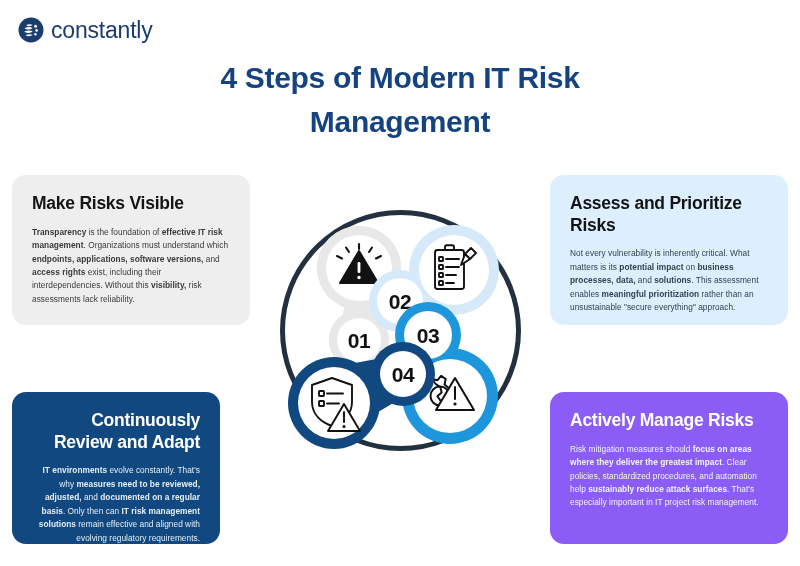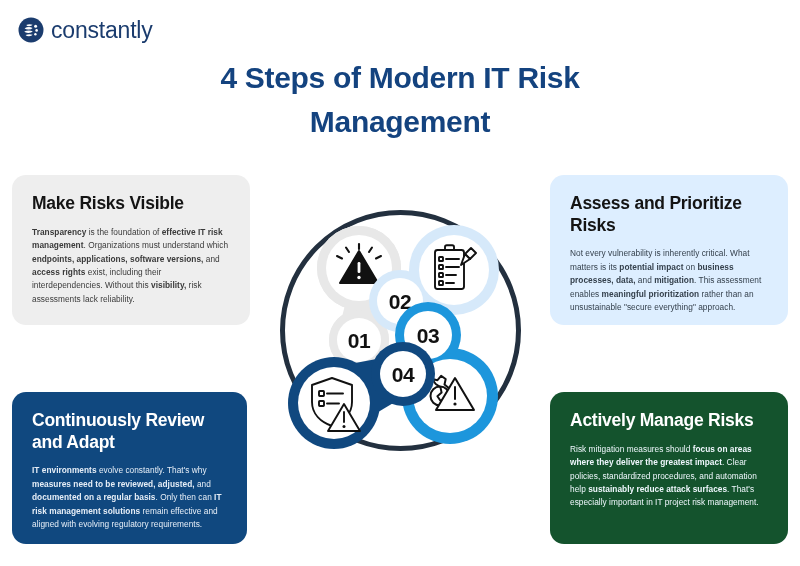--- a/index.html
+++ b/index.html
@@ -74,29 +74,30 @@
   .card-tl p  { color: #3a3a3a; }
 
   .card-tr {
     left: 550px; top: 175px; width: 238px; height: 150px;
     background: #ddeeff;
   }
   .card-tr h3 { color: #141414; }
   .card-tr p  { color: #35414d; }
 
   .card-bl {
-    left: 12px; top: 392px; width: 235px; height: 152px;
+    left: 12px; top: 392px; width: 208px; height: 152px;
     background: #10487f;
+    text-align: right;
   }
   .card-bl h3 { color: #ffffff; }
   .card-bl p  { color: #e6eef7; }
 
   .card-br {
     left: 550px; top: 392px; width: 238px; height: 152px;
-    background: #14532d;
+    background: #8b5cf6;
   }
   .card-br h3 { color: #ffffff; }
   .card-br p  { color: #f0f8fe; }
 
   
   .diagram {
     position: absolute;
     left: 258px;
     top: 188px;
     width: 285px;
@@ -135,21 +136,21 @@
 
 <h1 class="page-title">4 Steps of Modern IT Risk Management</h1>
 
 <div class="card card-tl">
   <h3>Make Risks Visible</h3>
   <p><b>Transparency</b><span> is the foundation of </span><b>effective IT risk management</b><span>. Organizations must understand which </span><b>endpoints, applications, software versions,</b><span> and </span><b>access rights</b><span> exist, including their interdependencies. Without this </span><b>visibility,</b><span> risk assessments lack reliability.</span></p>
 </div>
 
 <div class="card card-tr">
   <h3>Assess and Prioritize Risks</h3>
-  <p><span>Not every vulnerability is inherently critical. What matters is its </span><b>potential impact</b><span> on </span><b>business processes, data,</b><span> and </span><b>mitigation</b><span>. This assessment enables </span><b>meaningful prioritization</b><span> rather than an unsustainable "secure everything" approach.</span></p>
+  <p><span>Not every vulnerability is inherently critical. What matters is its </span><b>potential impact</b><span> on </span><b>business processes, data,</b><span> and </span><b>solutions</b><span>. This assessment enables </span><b>meaningful prioritization</b><span> rather than an unsustainable "secure everything" approach.</span></p>
 </div>
 
 <div class="card card-bl">
   <h3>Continuously Review and Adapt</h3>
   <p><b>IT environments</b><span> evolve constantly. That's why </span><b>measures need to be reviewed, adjusted,</b><span> and </span><b>documented on a regular basis</b><span>. Only then can </span><b>IT risk management solutions</b><span> remain effective and aligned with evolving regulatory requirements.</span></p>
 </div>
 
 <div class="card card-br">
   <h3>Actively Manage Risks</h3>
   <p><span>Risk mitigation measures should </span><b>focus on areas where they deliver the greatest impact</b><span>. Clear policies, standardized procedures, and automation help </span><b>sustainably reduce attack surfaces</b><span>. That's especially important in IT project risk management.</span></p>

